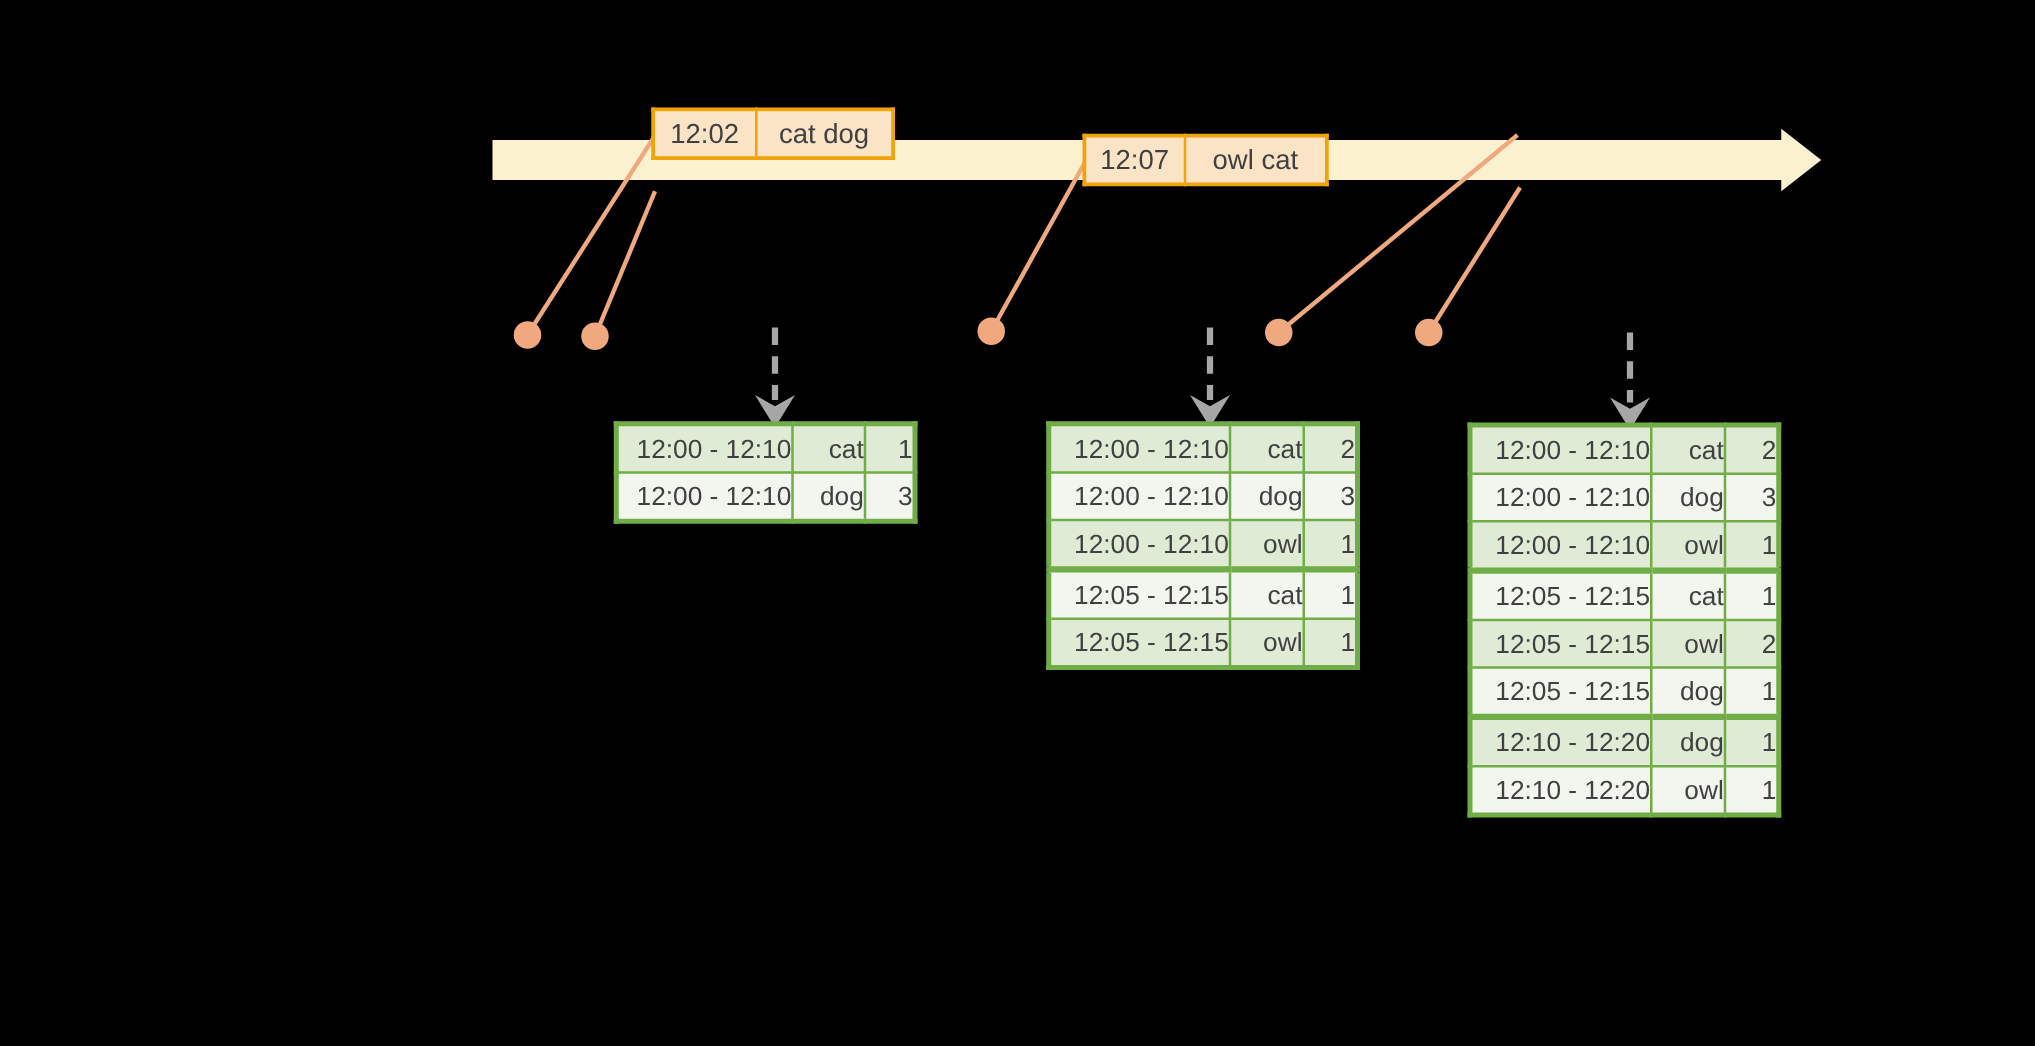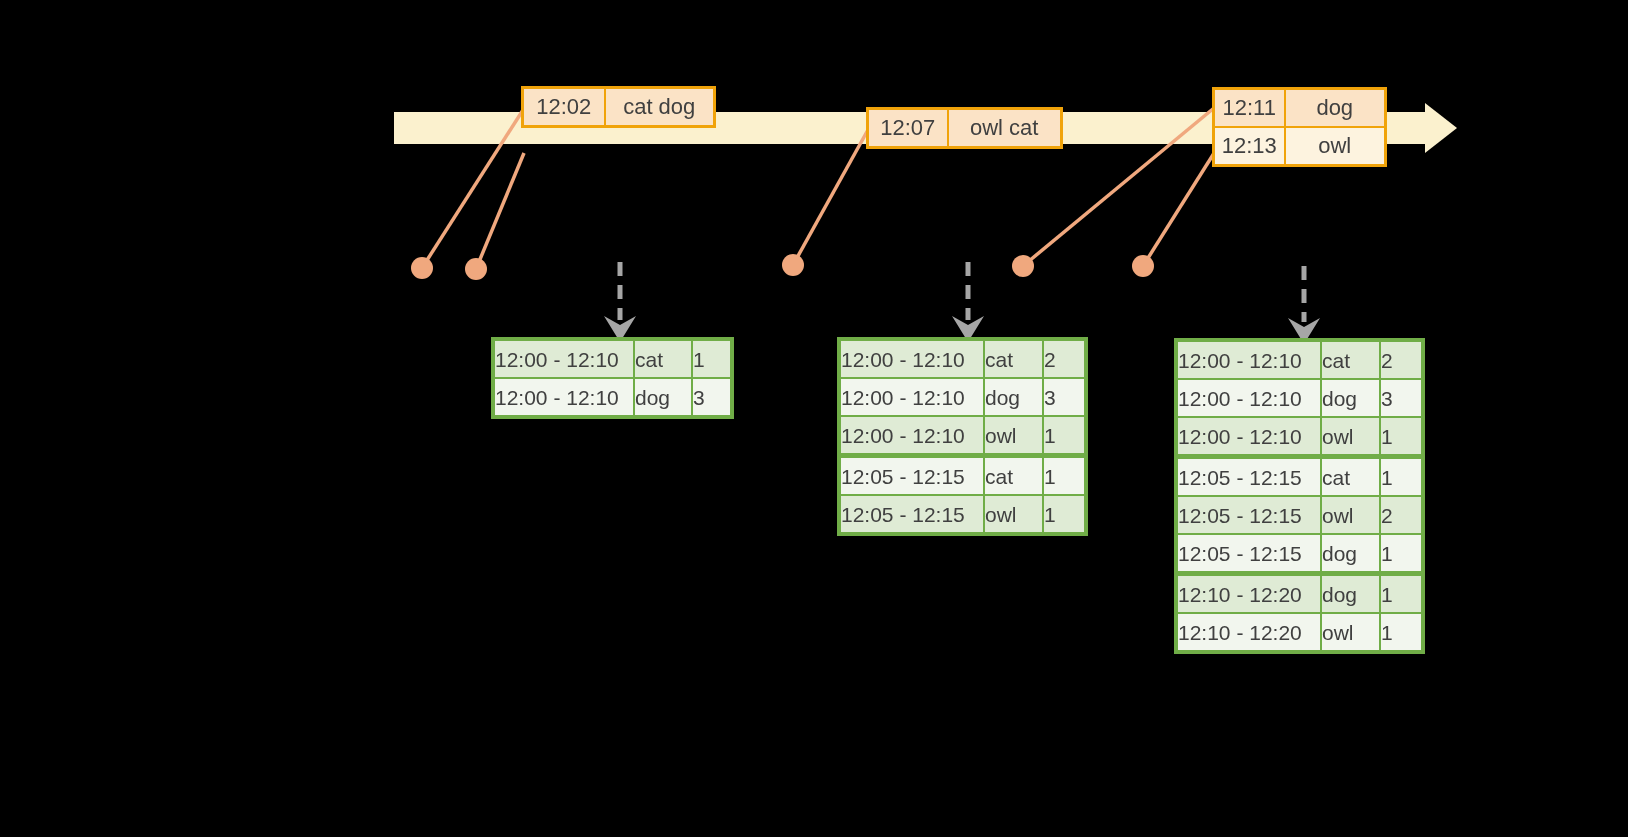--- a/index.html
+++ b/index.html
@@ -22,21 +22,21 @@
   tr.peach td { background:#FBE3C6; }
   tr.cream td { background:#FDF3DF; }
 
   
   table.rtbl {
     position:absolute; border-collapse:collapse; table-layout:fixed;
     border:4px solid #70AD47;
   }
   table.rtbl td {
     border:2px solid #70AD47; padding:0; height:36px;
-    text-align:left; vertical-align:middle;
+    text-align:right; vertical-align:middle;
     color:#404040; font-size:21px; line-height:1;
   }
   tr.shaded td { background:#DFEBD5; }
   tr.light  td { background:#F2F6EE; }
   tr.gsep td { border-top-width:5px; }
 </style>
 </head>
 <body>
 
 <div class="stage">
@@ -92,36 +92,20 @@
         <col style="width:114px">
       </colgroup>
     <tbody>
         <tr class="peach">
       <td>12:07</td>
       <td>owl cat</td>
     </tr>
   </tbody>
     </table>
 
-  <table class="etbl" style="left:1212px; top:63px;">
-    <colgroup>
-        <col style="width:71px">
-        <col style="width:101px">
-      </colgroup>
-    <tbody>
-        <tr class="peach">
-      <td>12:11</td>
-      <td>dog</td>
-    </tr>
-    <tr class="cream">
-      <td>12:13</td>
-      <td>owl</td>
-    </tr>
-  </tbody>
-    </table>
 
   <table class="rtbl" style="left:491px; top:313px;">
     <colgroup>
         <col style="width:141px">
         <col style="width:58px">
         <col style="width:40px">
       </colgroup>
     <tbody>
         <tr class="shaded">
       <td>12:00 - 12:10</td>

